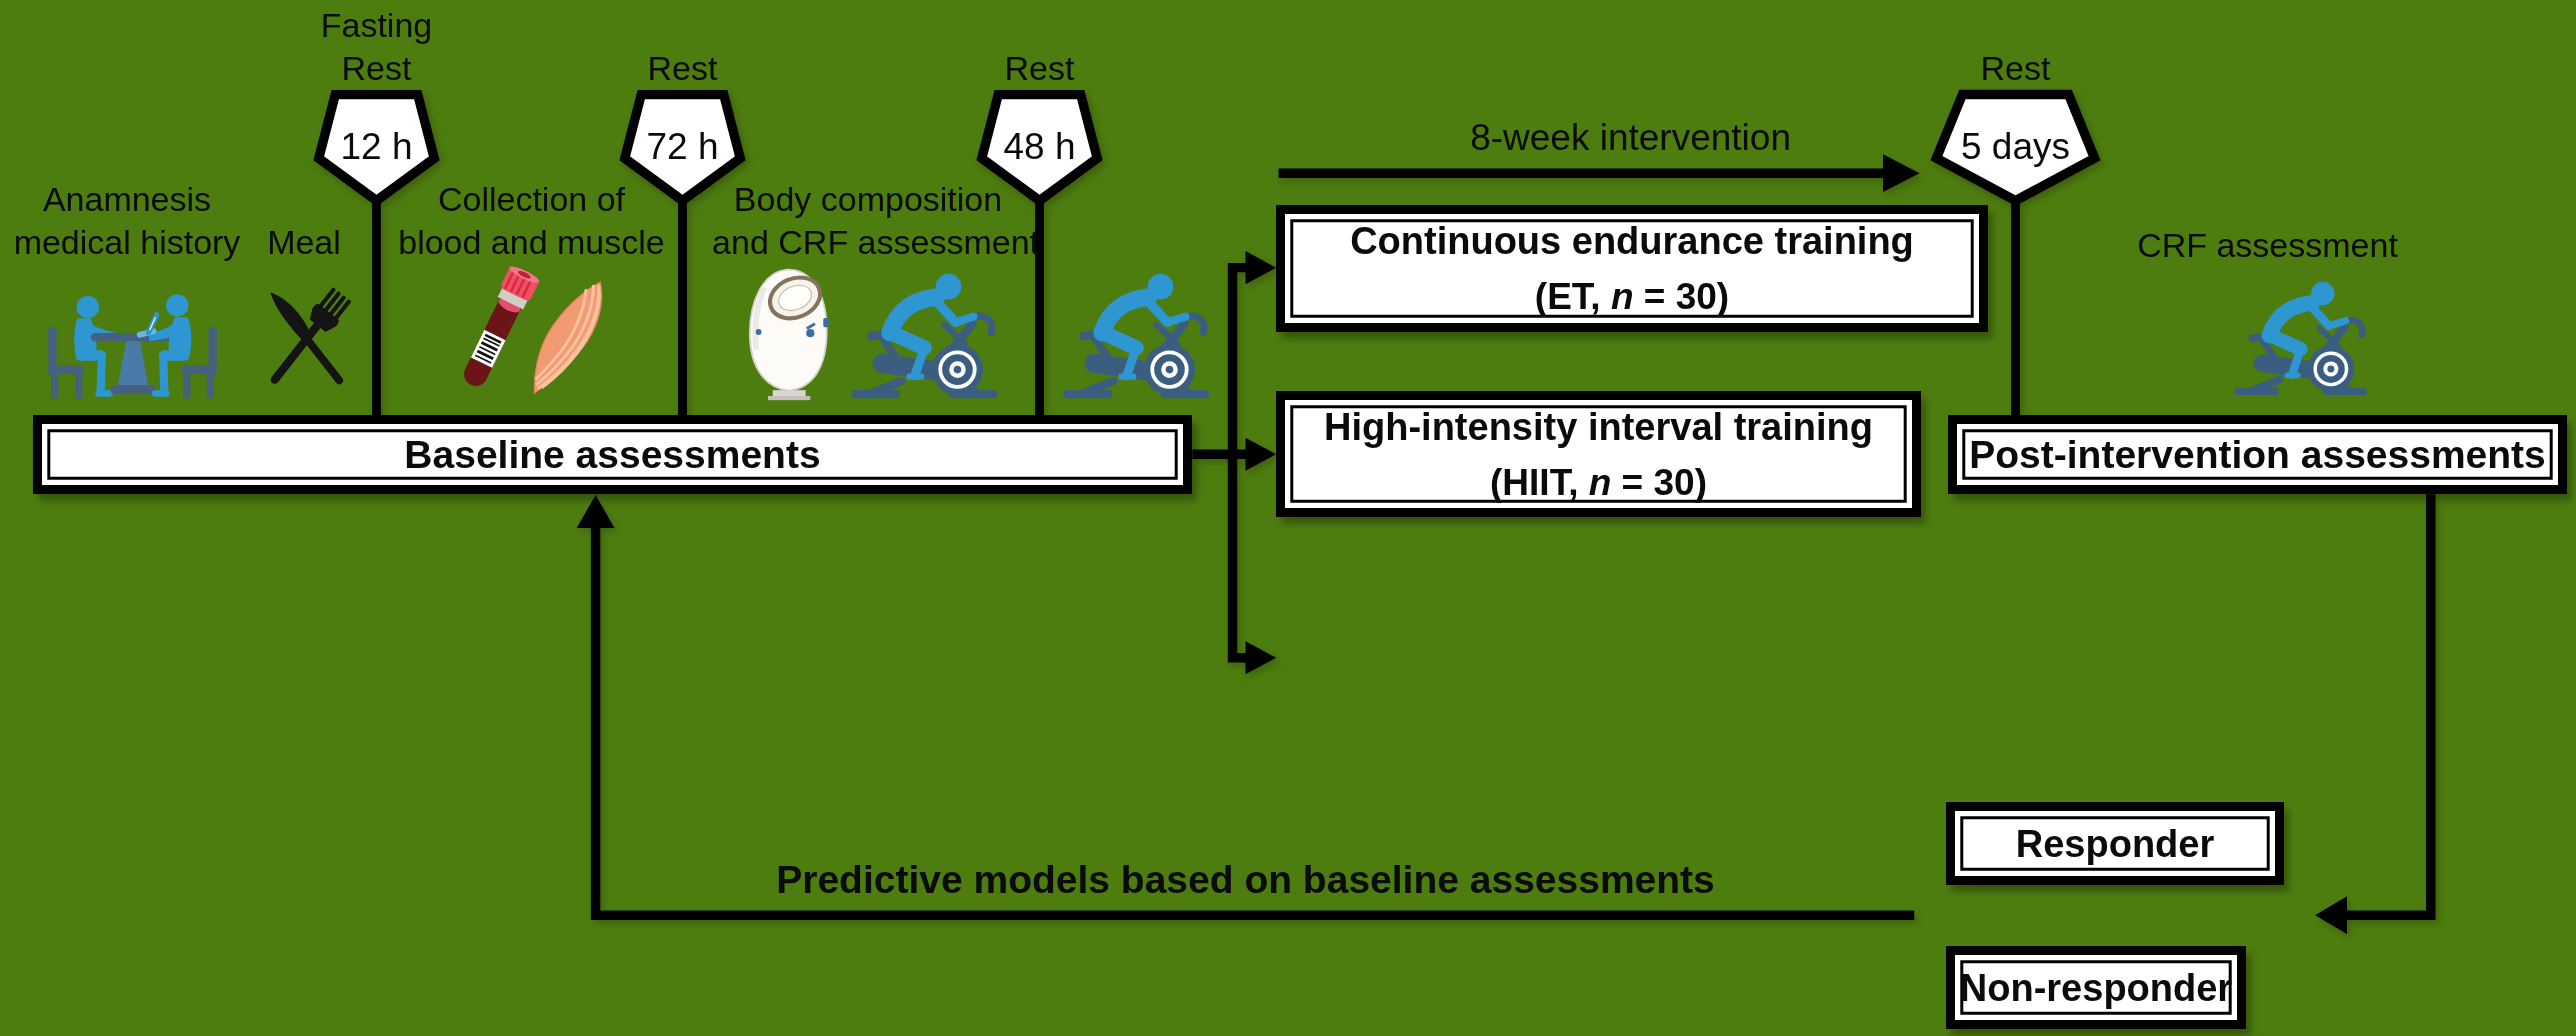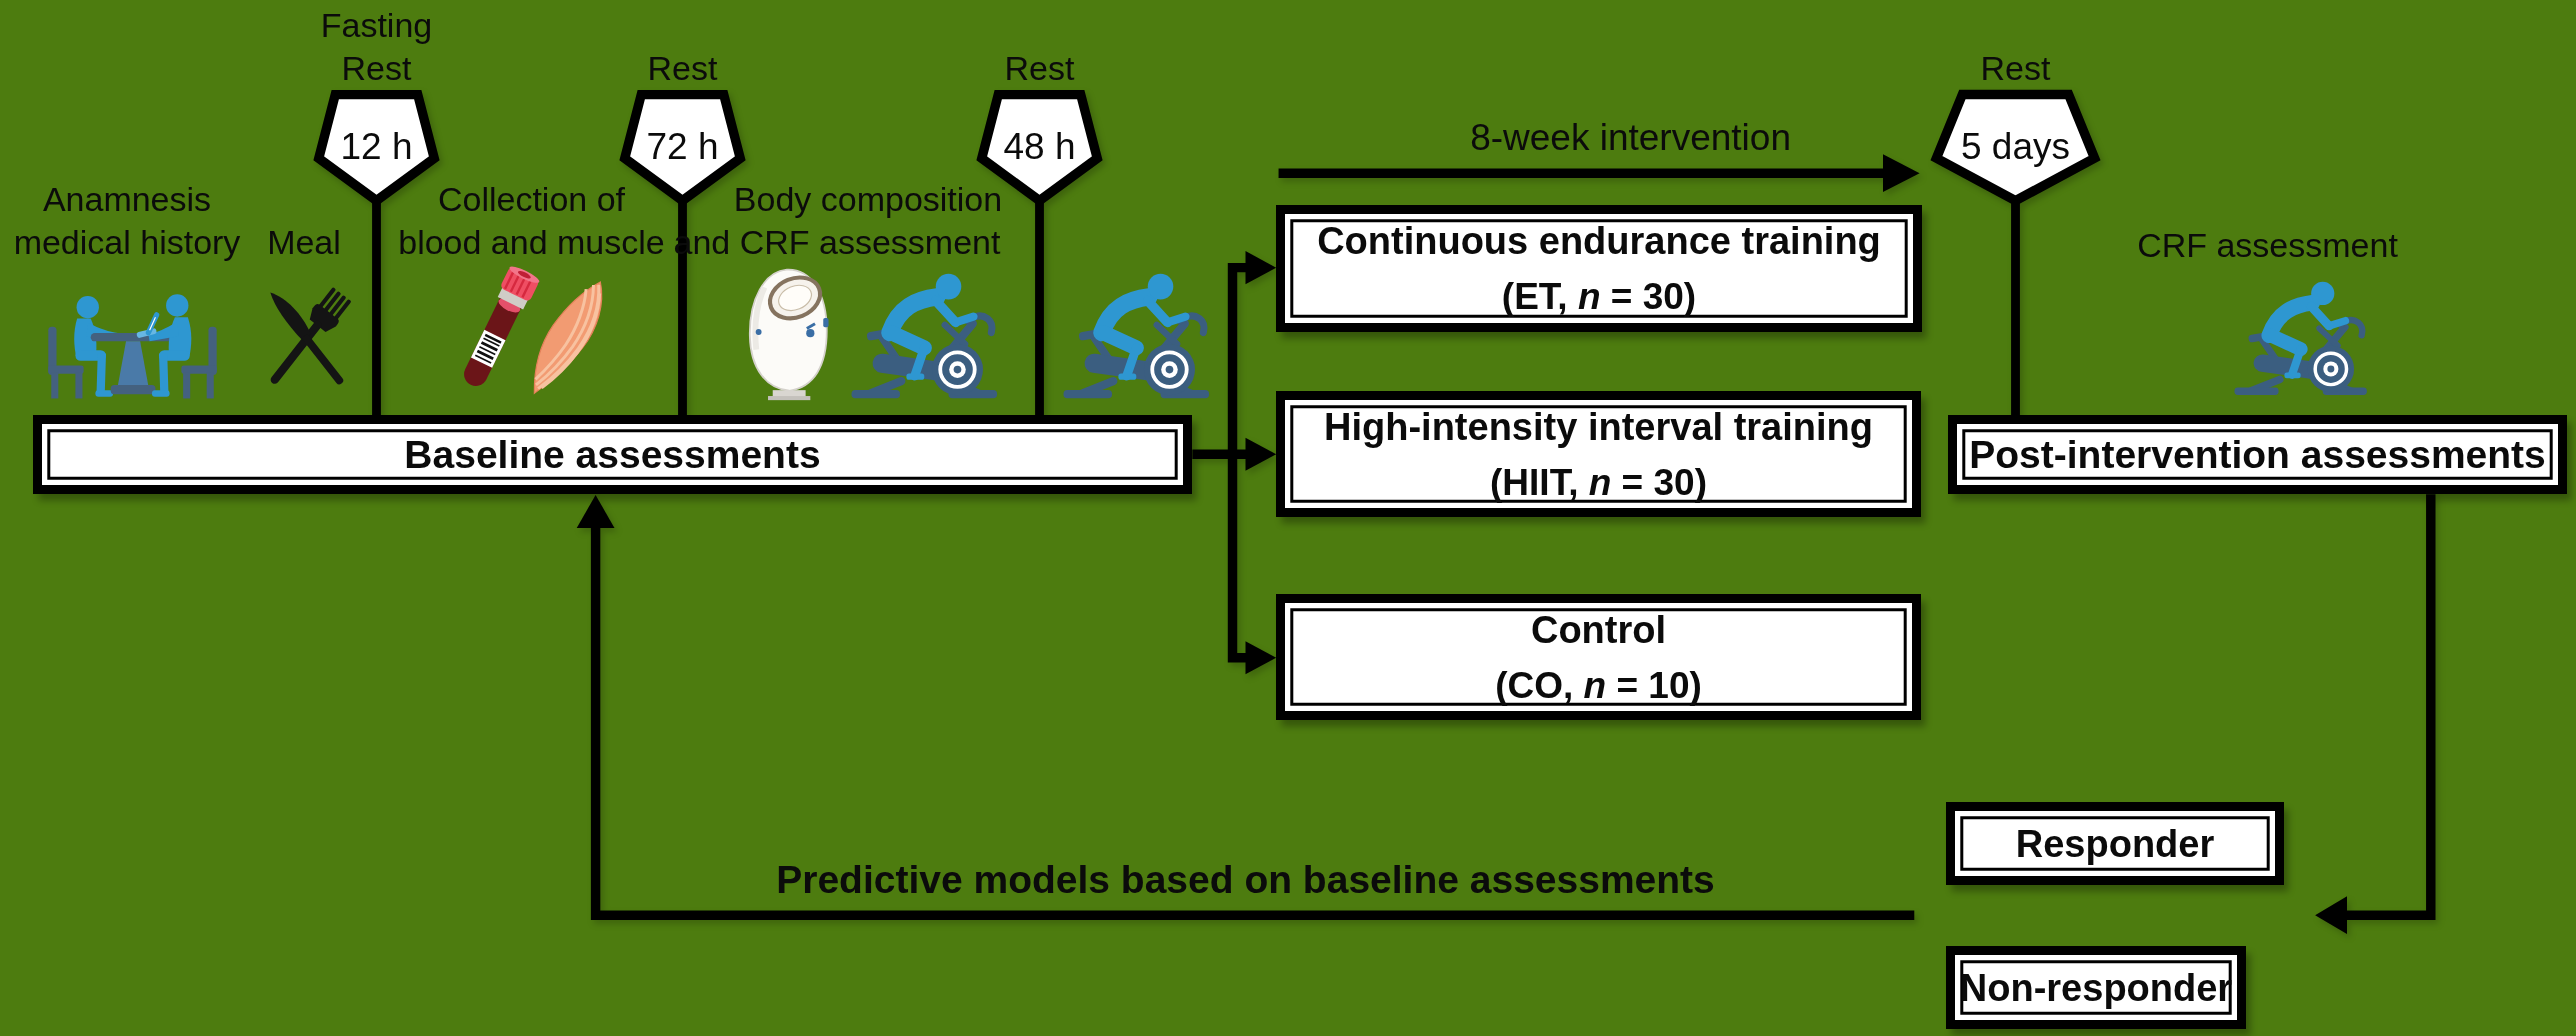--- a/index.html
+++ b/index.html
@@ -96,21 +96,21 @@
     </svg>
     <div class="mvalue" style="left:0;top:123px;width:189px;">5 days</div>
   </div>
 
   <div class="cap" style="left:0;top:179px;width:254px;">Anamnesis</div>
   <div class="cap" style="left:0;top:222px;width:254px;">medical history</div>
   <div class="cap" style="left:233px;top:222px;width:142px;">Meal</div>
   <div class="cap" style="left:378px;top:179px;width:307px;">Collection of</div>
   <div class="cap" style="left:378px;top:222px;width:307px;">blood and muscle</div>
   <div class="cap" style="left:697px;top:179px;width:342px;">Body composition</div>
-  <div class="cap" style="left:666px;top:222px;width:342px;">and CRF assessment</div>
+  <div class="cap" style="left:697px;top:222px;width:342px;text-align:right;">and CRF assessment</div>
   <div class="cap" style="left:2120px;top:225px;width:295px;">CRF assessment</div>
 
   <svg class="abs" style="left:41px;top:276px;" width="183" height="126" viewBox="0 0 310 214">
 
     <g fill="#44617f">
       <rect x="12" y="86" width="14" height="82" rx="6"></rect>
       <rect x="12" y="152" width="60" height="14" rx="4"></rect>
       <rect x="17" y="164" width="12" height="44"></rect>
       <rect x="58" y="164" width="12" height="44"></rect>
       <rect x="284" y="86" width="14" height="82" rx="6"></rect>
@@ -265,34 +265,30 @@
       <use href="#bike"></use>
     </svg>
   <svg class="abs" style="left:2224px;top:269px;" width="151" height="136" viewBox="0 0 260 210">
       <use href="#bike"></use>
     </svg>
 
   <div class="dbox" style="left:33px;top:415px;width:1159px;height:79px;">
     <div class="one-line">Baseline assessments</div>
   </div>
 
-  <div class="dbox" style="left:1276px;top:205px;width:646px;height:127px;">
+  <div class="dbox" style="left:1276px;top:205px;width:712px;height:127px;">
     <div class="box-title">Continuous endurance training</div>
     <div class="box-sub"><span>(ET, </span><span class="nvar">n</span><span> = 30)</span></div>
   </div>
 
   <div class="dbox" style="left:1276px;top:391px;width:645px;height:126px;text-align:center;">
     <div class="box-title">High-intensity interval training</div>
     <div class="box-sub"><span>(HIIT, </span><span class="nvar">n</span><span> = 30)</span></div>
   </div>
 
-  <div class="dbox" style="left:1276px;top:594px;width:645px;height:126px;">
-    <div class="box-title">Control</div>
-    <div class="box-sub"><span>(CO, </span><span class="nvar">n</span><span> = 10)</span></div>
-  </div>
 
   <div class="dbox" style="left:1946px;top:802px;width:338px;height:83px;">
     <div class="small-box-label">Responder</div>
   </div>
 
   <div class="dbox" style="left:1948px;top:415px;width:619px;height:79px;">
     <div class="one-line">Post-intervention assessments</div>
   </div>
 
   <div class="dbox" style="left:1946px;top:946px;width:300px;height:83px;">

